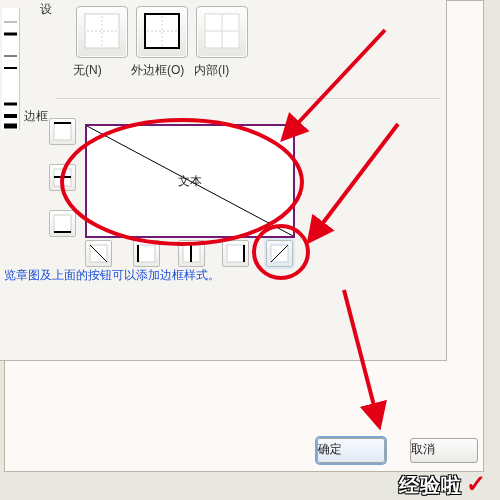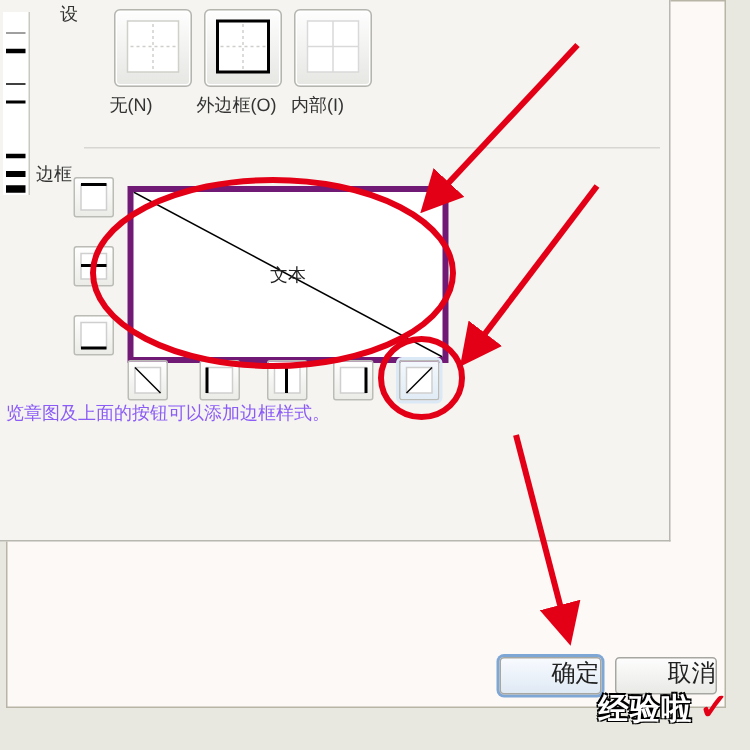--- a/index.html
+++ b/index.html
@@ -16,34 +16,34 @@
     border:1px solid #b5b5b0;border-radius:4px;box-shadow:0 0 0 1px #fff inset}
   .preset-opt svg{display:block;margin:5px auto 0 auto}
   .preset-lbl{position:absolute;width:56px;text-align:left;font-size:12px;color:#333}
 
   .edge-btn{position:absolute;width:25px;height:25px;background:linear-gradient(#fff,#ebebe7);
     border:1px solid #bcbcb7;border-radius:2px}
   .edge-btn.sel{outline:2px solid #dbe8f5;background:linear-gradient(#f3f8fd,#e1ecf6)}
   .edge-btn svg{display:block}
 
   .preview{position:absolute;left:85px;top:124px;width:206px;height:110px;
-    background:#fff;border:4px solid #701a75}
+    background:#fff;border:2px solid #701a75}
 
   .lines-strip{position:absolute;left:2px;top:8px;width:17px;height:122px;
     background:#fff;border-right:1px solid #c9c9c4}
 
-  .hint{position:absolute;left:4px;top:267px;font-size:12px;color:#8b5cf6}
+  .hint{position:absolute;left:4px;top:267px;font-size:12px;color:#1d4ed8}
 
   .btn-row{position:absolute;right:22px;bottom:37px}
   .win-btn{display:inline-block;min-width:66px;height:23px;line-height:21px;
-    text-align:right;font-size:16px;background:linear-gradient(#fdfdfd,#e9e9e6);
-    border:1px solid #a7a7a2;border-radius:3px;margin-left:6px}
+    text-align:left;font-size:12px;background:linear-gradient(#fdfdfd,#e9e9e6);
+    border:1px solid #a7a7a2;border-radius:3px;margin-left:22px}
   .win-btn.primary{box-shadow:0 0 0 2px #7fa7d6; background:linear-gradient(#f8fbff,#dfe9f4)}
 
-  .watermark{position:absolute;right:14px;bottom:16px;text-align:right;line-height:1}
+  .watermark{position:absolute;right:14px;bottom:4px;text-align:right;line-height:1}
   .wm-top{font-size:20px;font-weight:bold;color:#fff;
     text-shadow:-1px -1px 0 #000,1px -1px 0 #000,-1px 1px 0 #000,1px 1px 0 #000;
     letter-spacing:1px}
   .wm-chk{color:#e30017;font-size:24px;font-weight:bold;margin-left:4px}
   .wm-sub{font-size:13px;font-style:italic;color:#fff;
     text-shadow:-1px -1px 0 #000,1px -1px 0 #000,-1px 1px 0 #000,1px 1px 0 #000}
 
   .anno{position:absolute;left:0;top:0;width:500px;height:500px;pointer-events:none}
 </style>
 </head>

